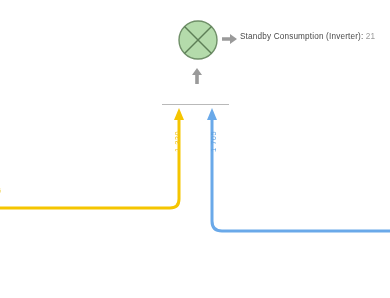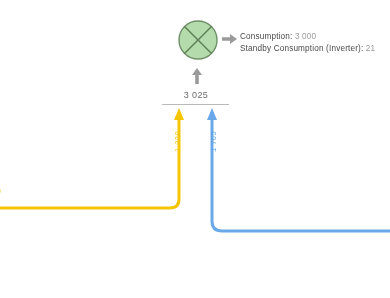--- a/index.html
+++ b/index.html
@@ -155,30 +155,25 @@
   </div>
 
   <div class="node-arrow-up">
     <svg width="12" height="16" viewBox="0 0 12 16" xmlns="http://www.w3.org/2000/svg">
       <path d="M 4.2 16 L 4.2 7 L 1 7 L 6 0 L 11 7 L 7.8 7 L 7.8 16 Z" fill="#9a9a9a"></path>
     </svg>
   </div>
 
   <div class="info-block">
     <div class="info-line">
-      <span>Consumption:</span>
-      <span class="info-value">3 000</span>
-    </div>
-    <div class="info-line">
       <span>Standby Consumption (Inverter):</span>
       <span class="info-value">21</span>
     </div>
   </div>
 
-  <div class="total-value">3 025</div>
   <div class="total-rule"></div>
 
   <div class="flow-label yellow">1 320</div>
   <div class="flow-label blue">1 705</div>
 
   <div class="edge-glyph">6</div>
 
 </div>
 
 </body></html>

